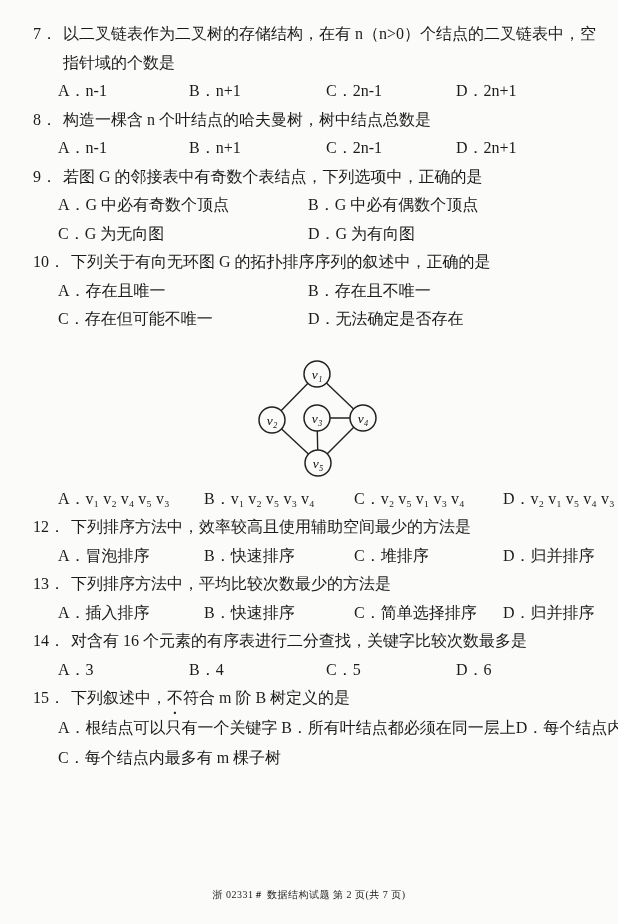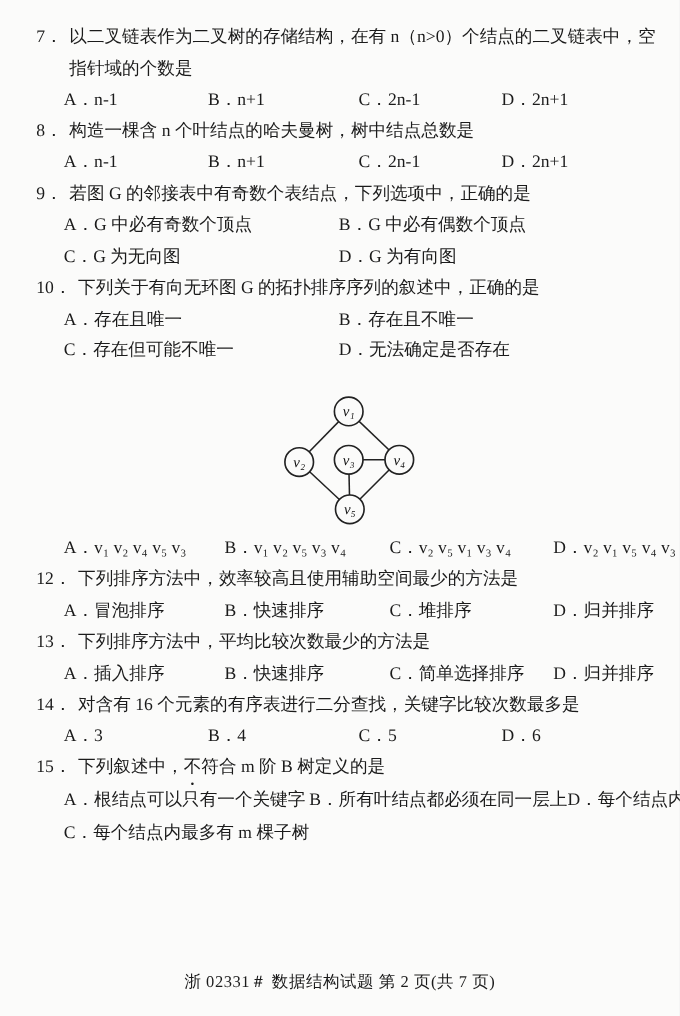--- a/index.html
+++ b/index.html
@@ -36,21 +36,21 @@
   .graph-wrap svg { display:block; }
   .gnode { fill:#fbfbfa; stroke:#222; stroke-width:1.5; }
   .gedge { stroke:#222; stroke-width:1.4; }
   .glabel {
     font-family:"Liberation Serif","DejaVu Serif",serif;
     font-size:13.5px; fill:#111;
     text-anchor:middle;
   }
   .footer {
     position:absolute; bottom:22px; left:0; right:0;
-    text-align:center; font-size:15px; letter-spacing:0.5px;
+    text-align:center; font-size:10px; letter-spacing:0.5px;
   }
 </style>
 </head>
 <body>
 
 <div class="page">
   <div class="content" id="questions">
       <div class="q">
         <div class="q-line">
           <span class="q-num">7．</span>

